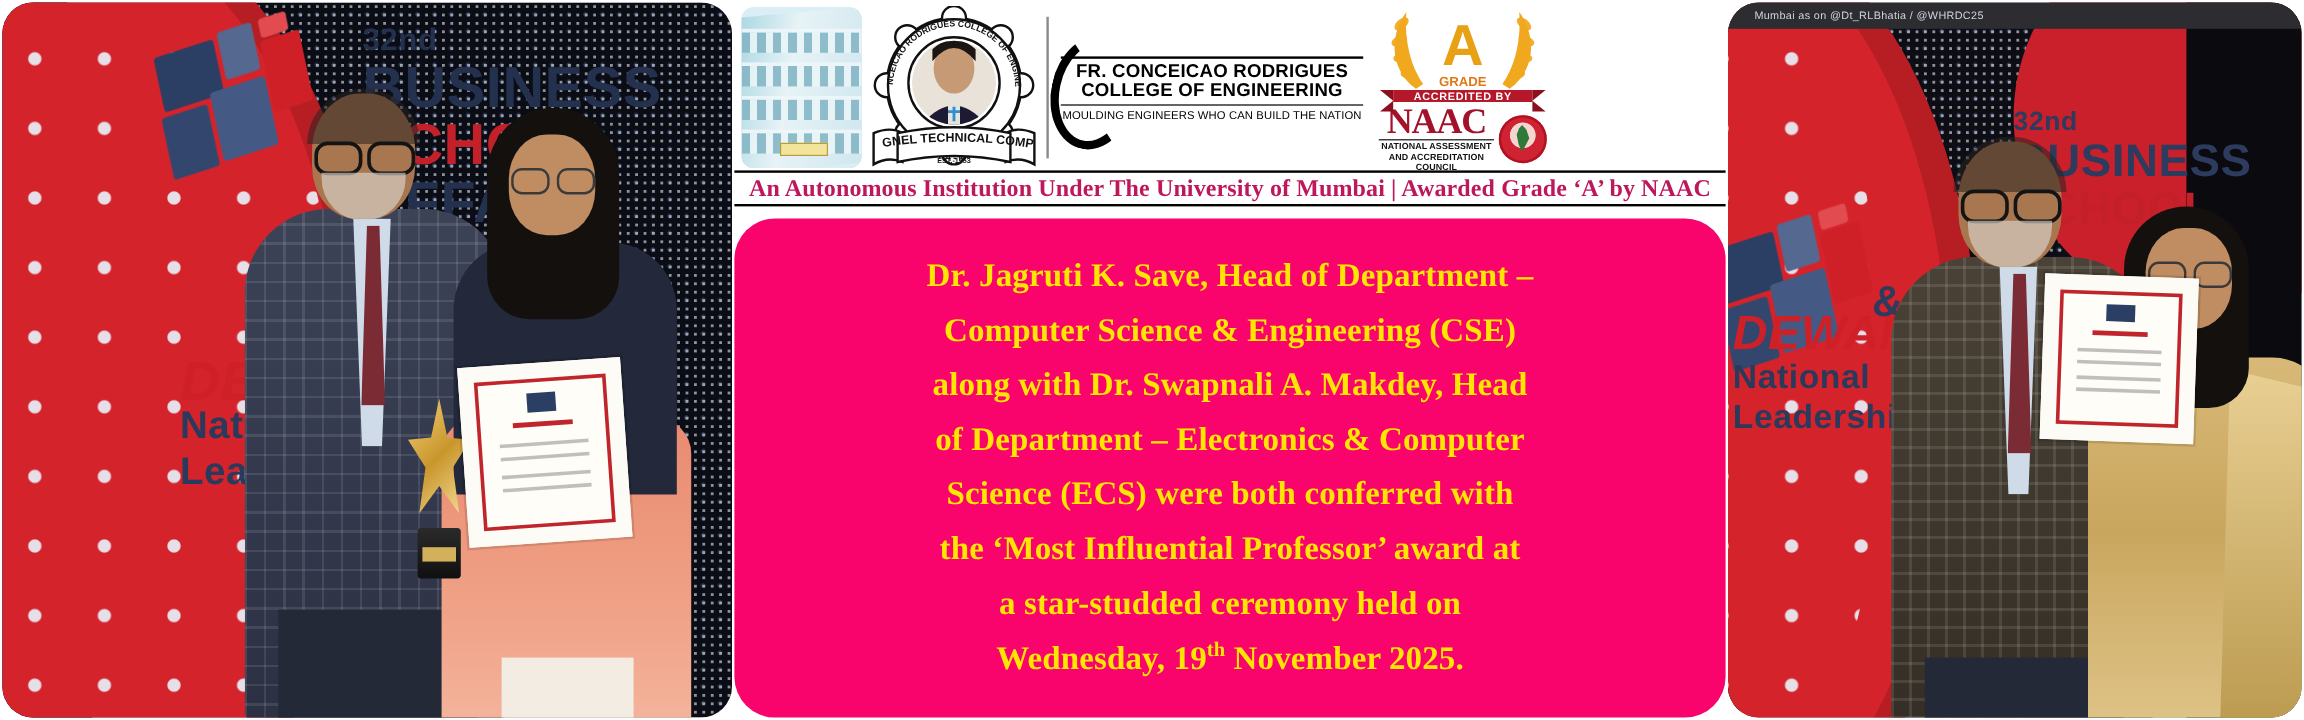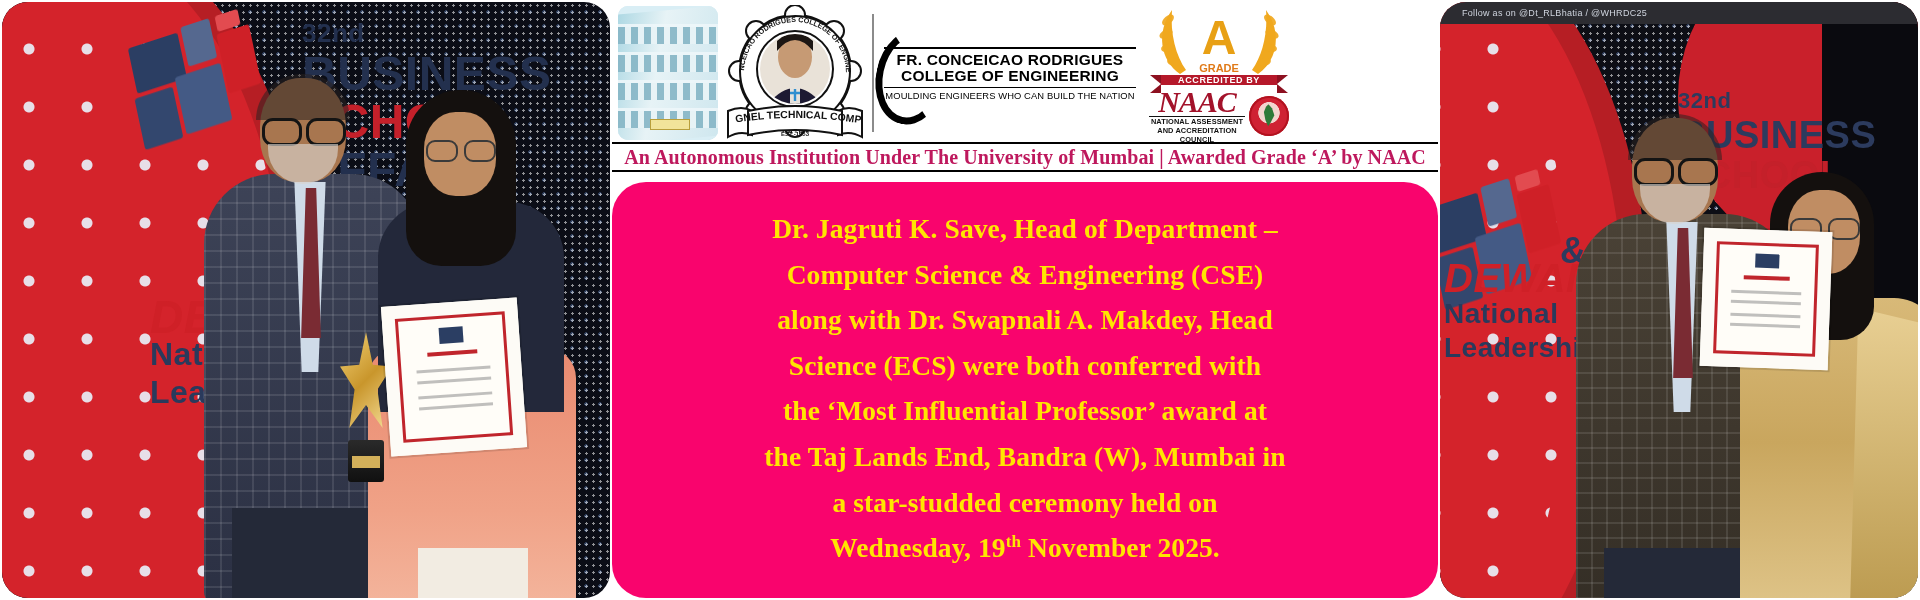--- a/index.html
+++ b/index.html
@@ -400,21 +400,21 @@
     content: ""; position: absolute; top: 0;
     border-top: 9.5px solid #8d1020;
     border-bottom: 9.5px solid #8d1020;
   }
   .naac-ribbon::before { left: -11px; border-left: 11px solid transparent; }
   .naac-ribbon::after  { right: -11px; border-right: 11px solid transparent; }
   .naac-row { display: flex; align-items: center; gap: 4px; margin-top: 3px; }
   .naac-word {
     font-family: "Liberation Serif", serif;
     font-weight: 700; font-size: 30px; color: #a3122a;
-    line-height: .9; letter-spacing: -1px; font-style: italic;
+    line-height: .9; letter-spacing: -1px;
   }
   .naac-sub {
     font-family: "Liberation Sans", sans-serif;
     font-weight: 700; font-size: 7.4px; color: #111;
     text-align: center; line-height: 1.22; letter-spacing: .1px;
     border-top: 1px solid #111; padding-top: 0; margin-top: 1px;
     width: 96px;
   }
   .naac-seal {
     width: 40px; height: 40px; border-radius: 50%;
@@ -651,39 +651,39 @@
 
     <div class="banner-strip">
       <div class="banner-text">An Autonomous Institution Under The University of Mumbai | Awarded Grade ‘A’ by NAAC</div>
     </div>
 
     <div class="pink-wrap">
       <div class="pink-box">
         <div class="pink-line">Dr. Jagruti K. Save, Head of Department –</div>
         <div class="pink-line">Computer Science &amp; Engineering (CSE)</div>
         <div class="pink-line">along with Dr. Swapnali A. Makdey, Head</div>
+        <div class="pink-line">of Department – Electronics &amp; Computer</div>
         <div class="pink-line">Science (ECS) were both conferred with</div>
         <div class="pink-line">the ‘Most Influential Professor’ award at</div>
-        <div class="pink-line">the Taj Lands End, Bandra (W), Mumbai in</div>
         <div class="pink-line">a star-studded ceremony held on</div>
         <div class="pink-line"><span>Wednesday, 19</span><sup>th</sup><span> November 2025.</span></div>
       </div>
     </div>
   </div>
 
   <div class="photo-panel photo-right">
     <div class="right-bg"></div>
     <div class="led"></div>
     <div class="arc-dark" style="left:-250px;width:300px"></div>
     <div class="arc-red" style="left:-190px;width:400px"></div>
     <div class="arc-dots" style="left:-150px;width:280px"></div>
     <div class="r-red-swoop"></div>
     <div class="r-black-band"></div>
     <div class="r-ceiling"></div>
-    <div class="handle-text">Follow as on  @Dt_RLBhatia / @WHRDC25</div>
+    <div class="handle-text">Mumbai as on  @Dt_RLBhatia / @WHRDC25</div>
 
     <div class="logo-mark" style="left:-10px;top:180px;">
       <span class="lm-sq lm-a"></span>
         <span class="lm-sq lm-b"></span>
       <span class="lm-sq lm-c"></span>
         <span class="lm-sq lm-d"></span>
       <span class="lm-sq lm-e"></span>
         <span class="lm-sq lm-f"></span>
     </div>
 

